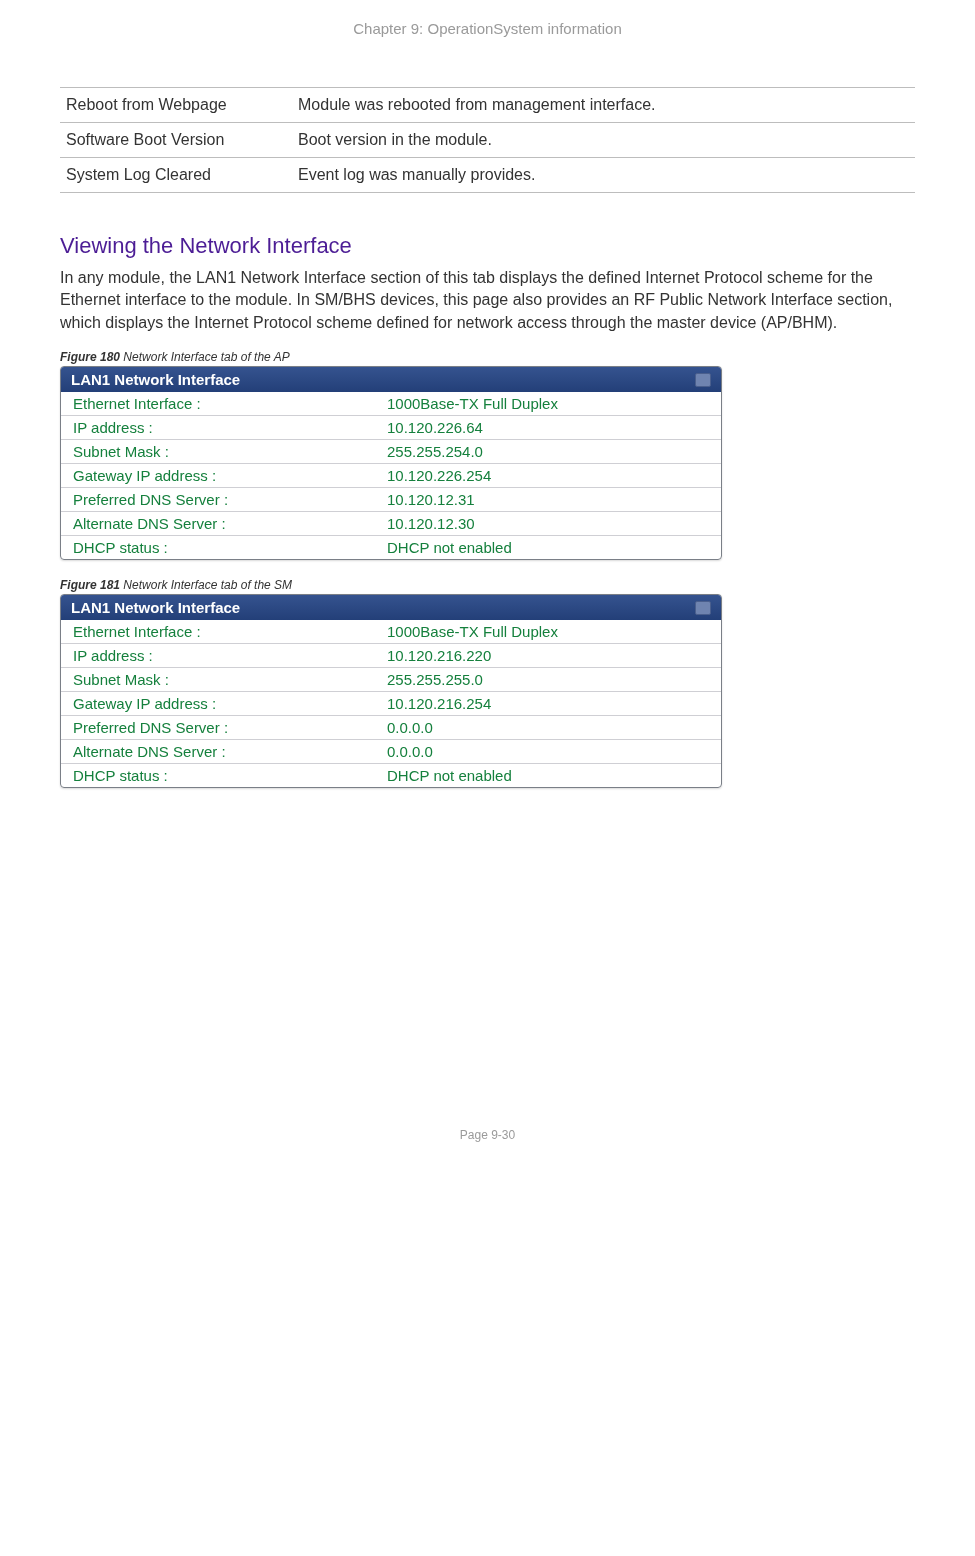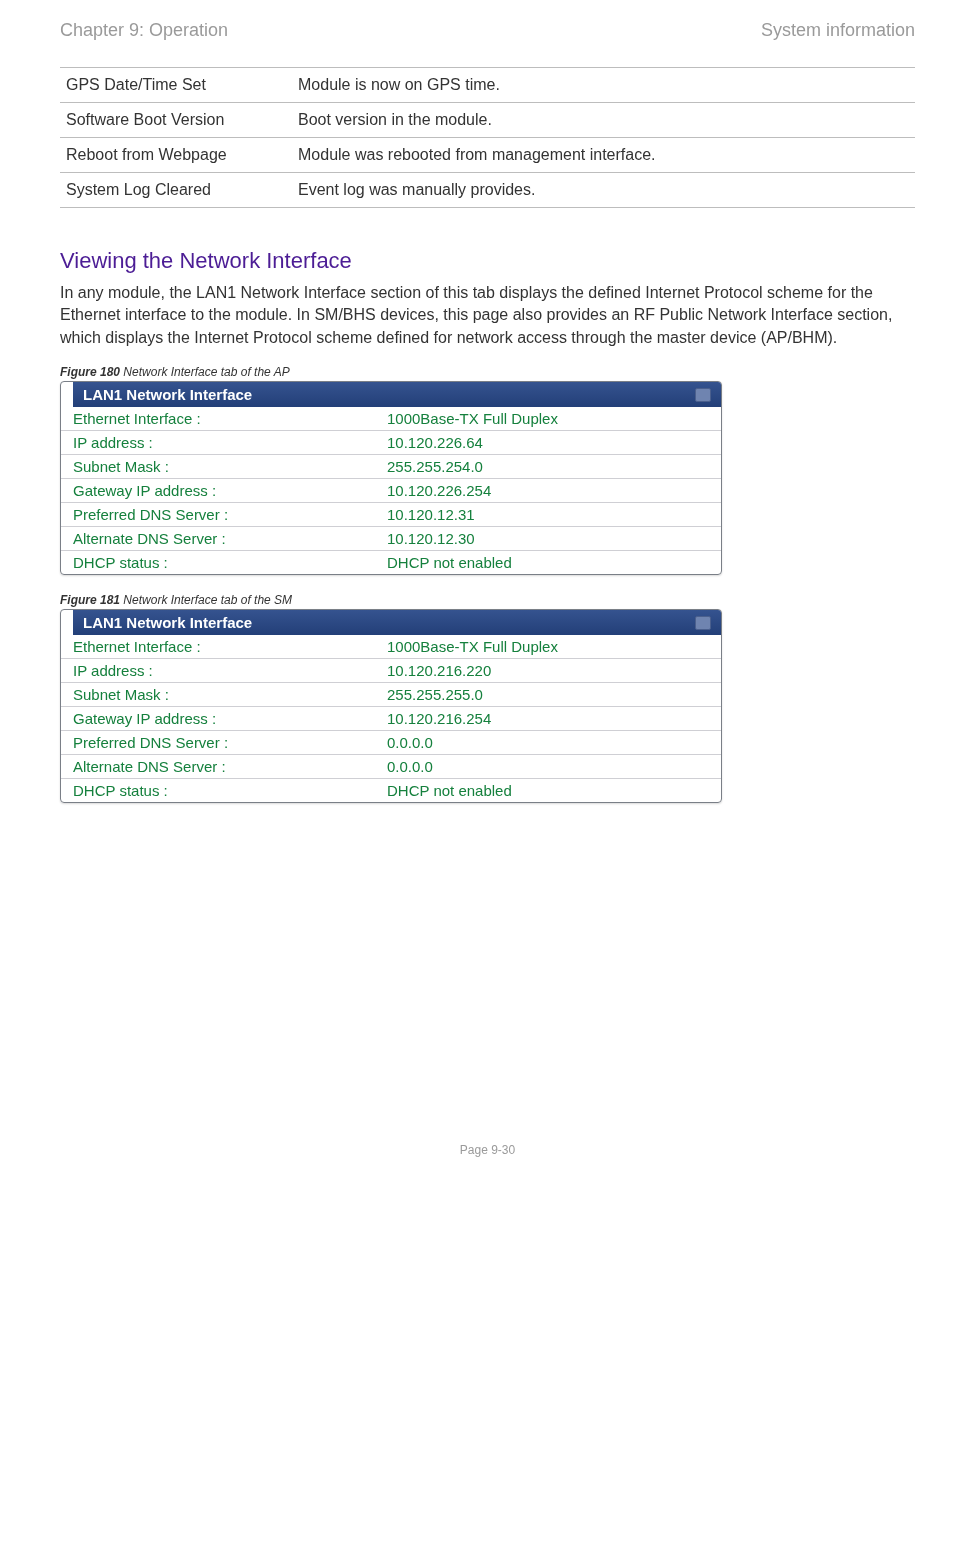--- a/index.html
+++ b/index.html
@@ -9,24 +9,24 @@
     background: #ffffff;
     color: #333;
     width: 975px;
   }
   .page {
     padding: 20px 60px 40px 60px;
     box-sizing: border-box;
   }
   .header-row {
     display: flex;
-    justify-content: space-between;
+    justify-content: center;
     color: #9a9a9a;
-    font-size: 18px;
-    margin-bottom: 26px;
+    font-size: 15px;
+    margin-bottom: 50px;
   }
   .def-table {
     width: 100%;
     border-collapse: collapse;
     margin-bottom: 40px;
   }
   .def-table td {
     padding: 8px 6px;
     font-size: 16px;
     border-bottom: 1px solid #bdbdbd;
@@ -68,21 +68,20 @@
   }
   .net-header {
     background: linear-gradient(#35538f, #233f78);
     color: #fff;
     font-weight: bold;
     font-size: 15px;
     padding: 4px 10px;
     display: flex;
     justify-content: space-between;
     align-items: center;
-    margin-left: 12px;
   }
   .net-header .collapse {
     width: 14px;
     height: 12px;
     background: #6f84b0;
     border: 1px solid #4a5f8d;
     border-radius: 2px;
   }
   .net-body table {
     width: 100%;
@@ -112,31 +111,27 @@
 
 <div class="page">
 
   <div class="header-row">
     <span>Chapter 9:  Operation</span>
     <span>System information</span>
   </div>
 
   <table class="def-table">
     <tbody>
-        <tr>
-      <td>GPS Date/Time Set</td>
-      <td>Module is now on GPS time.</td>
+    <tr>
+      <td>Reboot from Webpage</td>
+      <td>Module was rebooted from management interface.</td>
     </tr>
     <tr>
       <td>Software Boot Version</td>
       <td>Boot version in the module.</td>
-    </tr>
-    <tr>
-      <td>Reboot from Webpage</td>
-      <td>Module was rebooted from management interface.</td>
     </tr>
     <tr>
       <td>System Log Cleared</td>
       <td>Event log was manually provides.</td>
     </tr>
   </tbody>
     </table>
 
   <h1 class="section">Viewing the Network Interface</h1>
 

